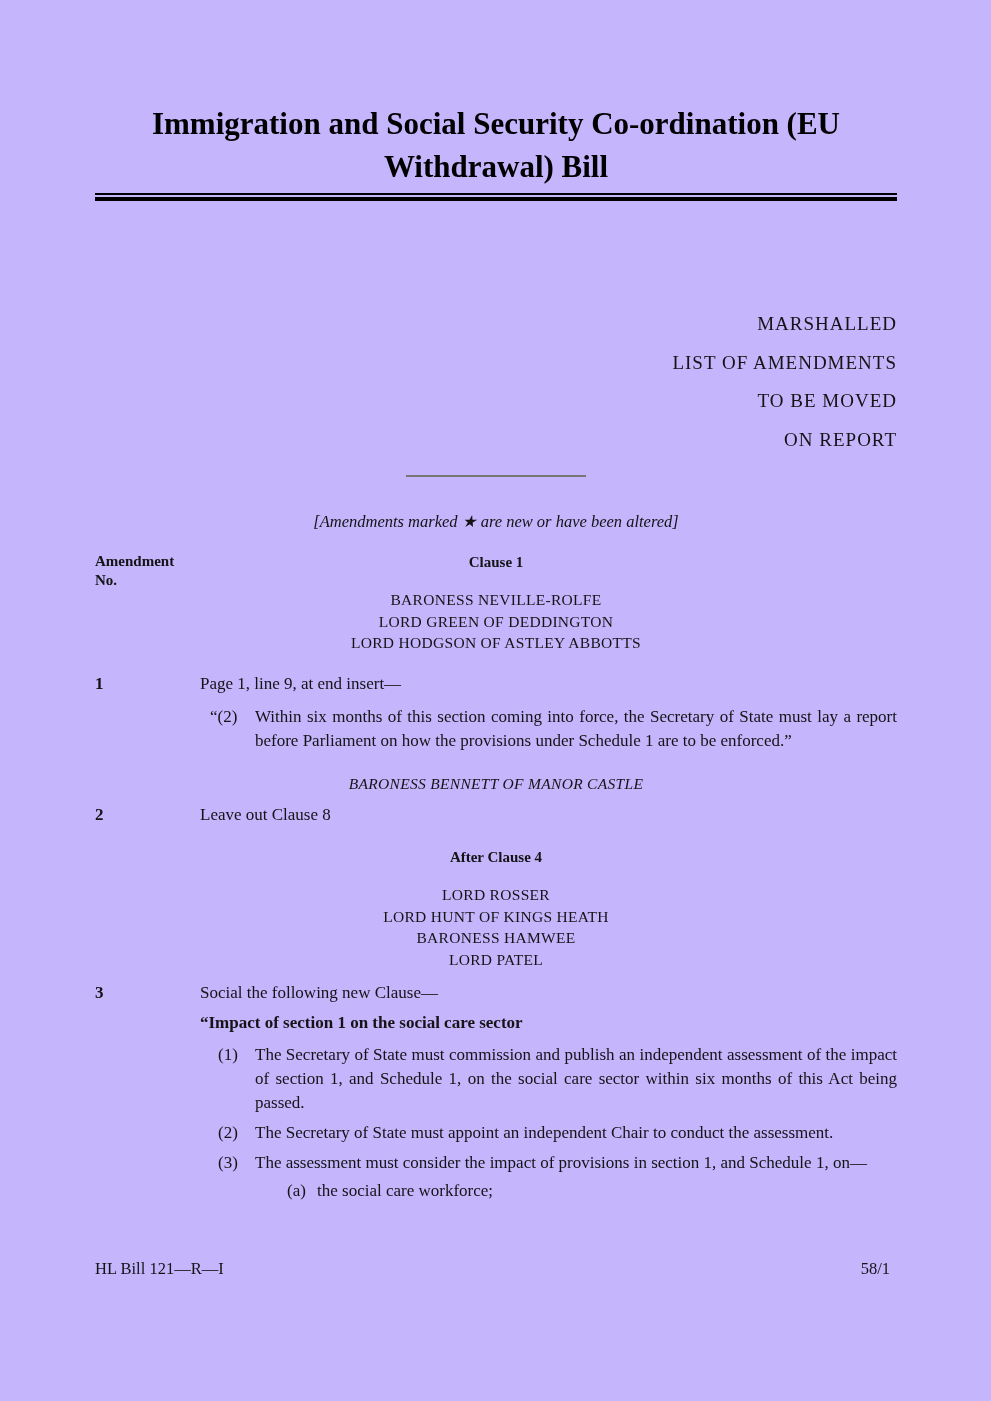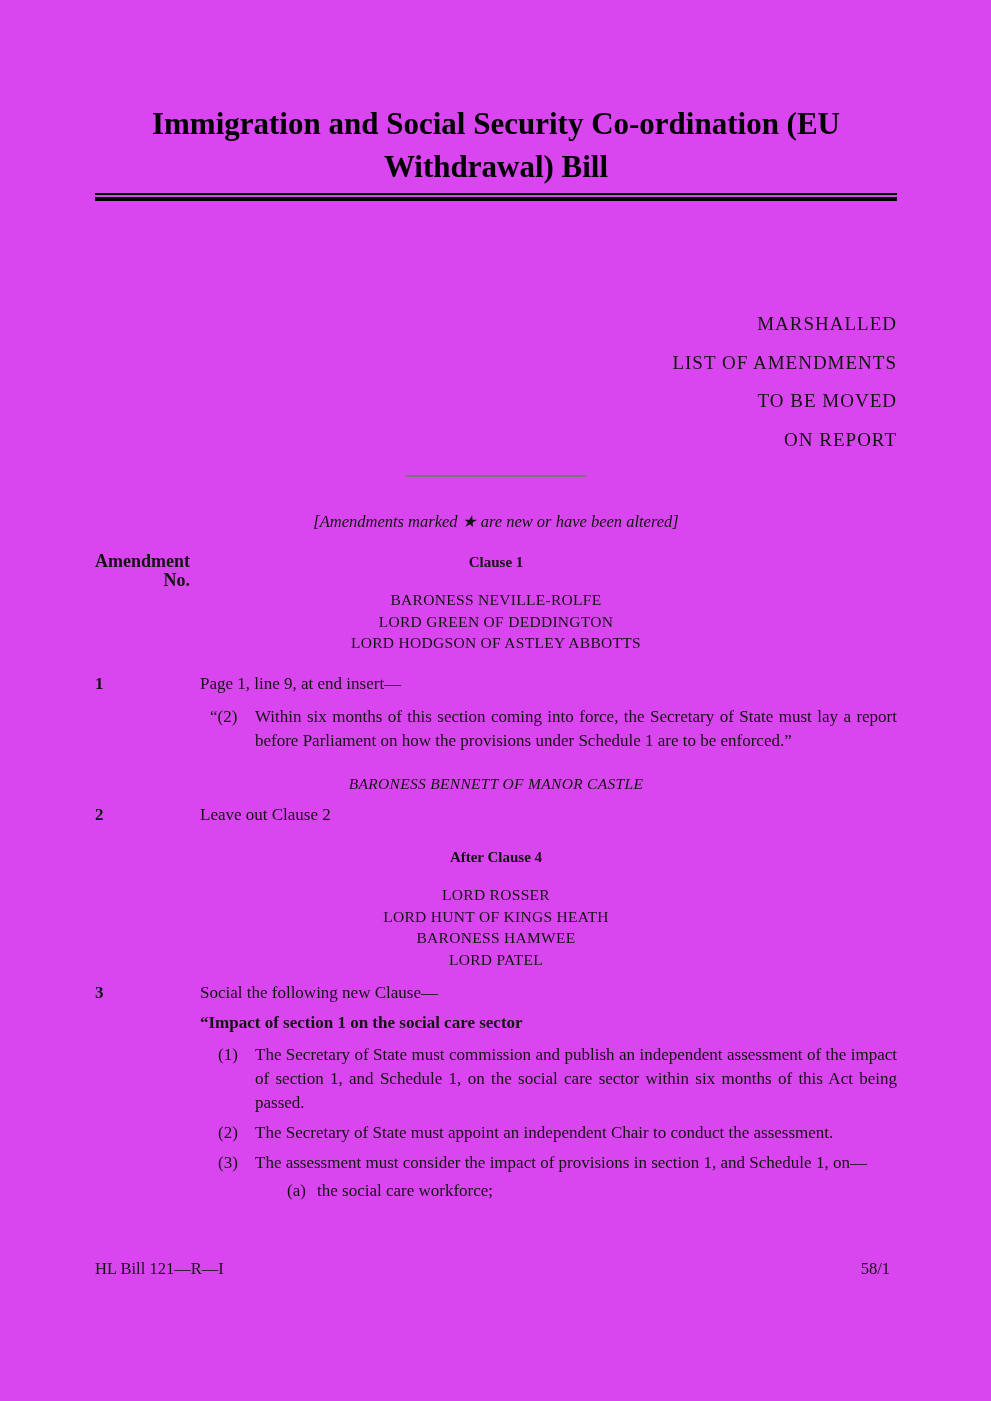--- a/index.html
+++ b/index.html
@@ -1,19 +1,19 @@
 <!DOCTYPE html>
 <html><head>
 <meta charset="utf-8">
 <style>
   html,body { margin:0; padding:0; background:#e8e8e8; }
   .page {
     position:relative;
     width:991px; height:1401px;
-    background:#d946ef;
+    background:#c4b5fd;
     margin:0 auto;
     font-family:"Liberation Serif", serif;
     color:#141414;
     overflow:hidden;
   }
   .content { position:absolute; left:95px; top:0; width:802px; }
 
   .title {
     margin:102px 0 0 0;
     font-size:31px; line-height:43px;
@@ -38,21 +38,21 @@
   .note {
     margin-top:34px;
     font-size:16.5px; line-height:22px;
     font-style:italic; text-align:center;
   }
 
   .doc-body { position:relative; margin-top:18px; }
 
   .amend-col-label {
     position:absolute; left:0; top:1px;
-    font-weight:bold; font-size:18px; line-height:19px;text-align:right;
+    font-weight:bold; font-size:15px; line-height:19px;
   }
 
   .clause-heading {
     margin:16px; font-size:15px; line-height:22px;
     font-weight:bold; text-align:center;
   }
   .clause-heading.after { margin-top:19px; }
 
   .sponsors { margin-top:12px; text-align:center; }
   .sponsor { font-size:15.5px; line-height:21.5px; letter-spacing:0.3px; }
@@ -133,21 +133,21 @@
         <span class="sub-label">“(2)</span>
         <span class="sub-text">Within six months of this section coming into force, the Secretary of State must lay a report before Parliament on how the provisions under Schedule 1 are to be enforced.”</span>
       </div>
 
       <div class="sponsors single">
         <div class="sponsor">BARONESS BENNETT OF MANOR CASTLE</div>
       </div>
 
       <div class="amendment tight">
         <span class="amend-num">2</span>
-        <span class="amend-instruction">Leave out Clause 2</span>
+        <span class="amend-instruction">Leave out Clause 8</span>
       </div>
 
       <h2 class="clause-heading after">After Clause 4</h2>
 
       <div class="sponsors">
         <div class="sponsor">LORD ROSSER</div>
         <div class="sponsor">LORD HUNT OF KINGS HEATH</div>
         <div class="sponsor">BARONESS HAMWEE</div>
         <div class="sponsor">LORD PATEL</div>
       </div>

